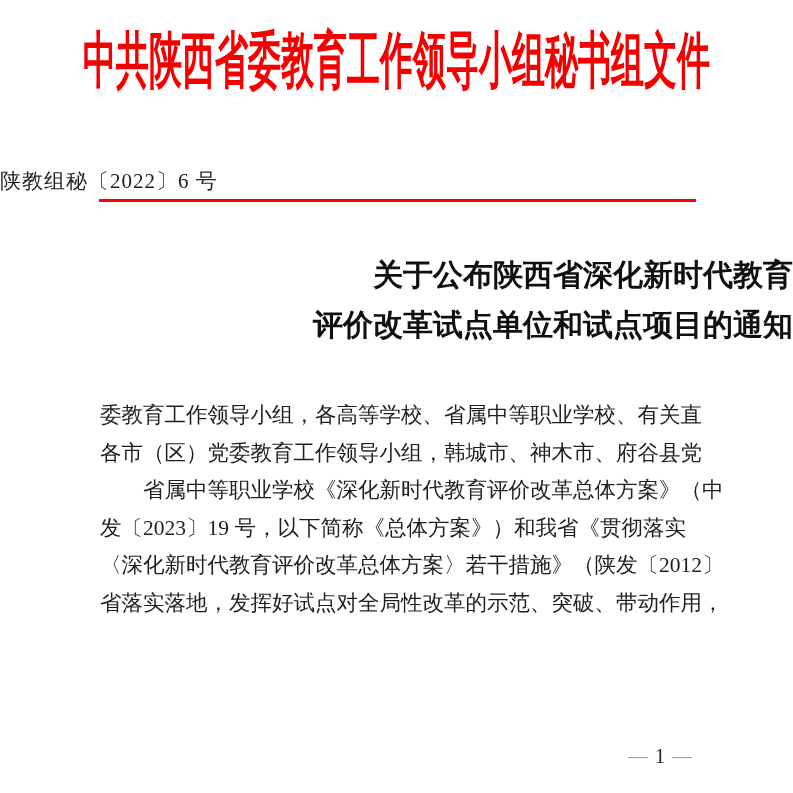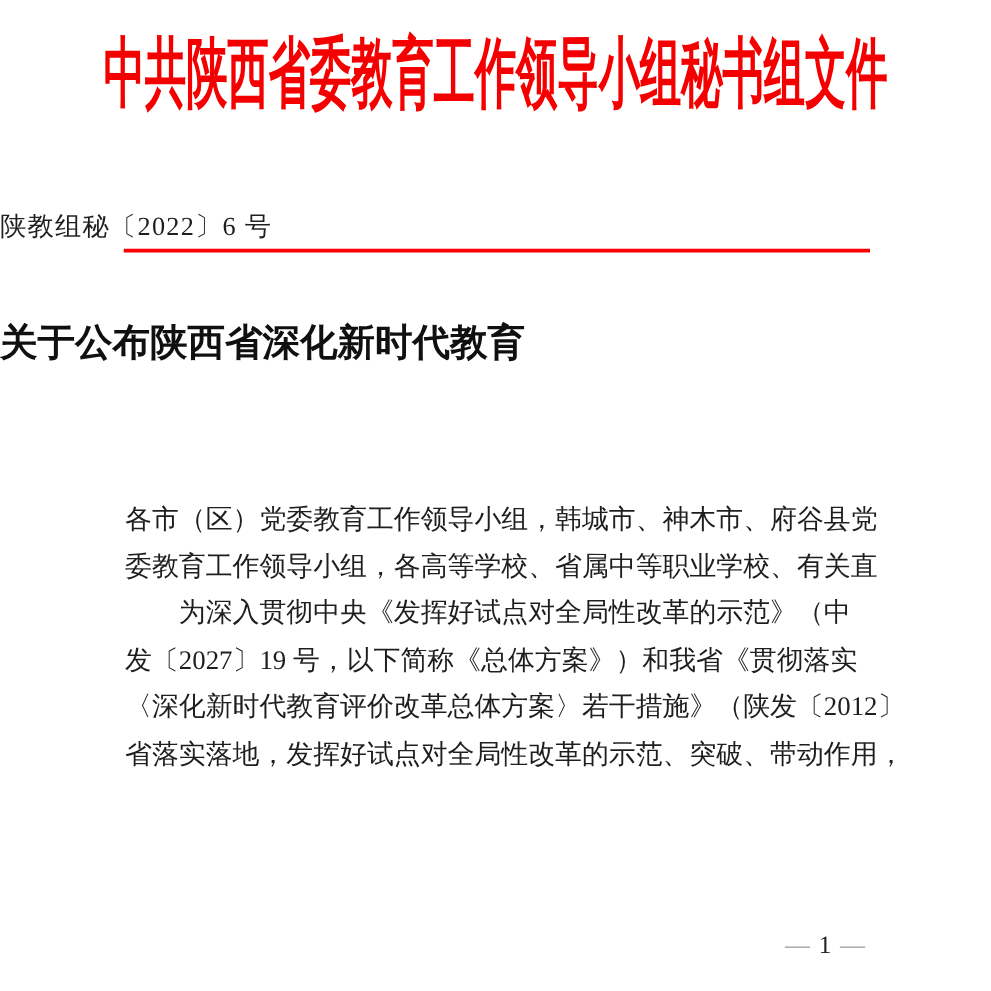--- a/index.html
+++ b/index.html
@@ -46,21 +46,21 @@
     left: 99px;
     width: 597px;
     height: 3px;
     background: #fe0000;
   }
   .doc-title {
     position: absolute;
     top: 250px;
     left: 0;
     width: 100%;
-    text-align: left;
+    text-align: right;
     font-size: 30px;
     line-height: 50px;
     font-weight: bold;
     color: #101010;
     white-space: nowrap;
   }
   .body-text {
     position: absolute;
     top: 397px;
     left: 100px;
@@ -100,27 +100,28 @@
   <div class="letterhead">
     <span class="stretch">中共陕西省委教育工作领导小组秘书组文件</span>
   </div>
 
   <div class="doc-number">陕教组秘〔2022〕6 号</div>
 
   <div class="red-rule"></div>
 
   <div class="doc-title">
     <div>关于公布陕西省深化新时代教育</div>
+    <div>评价改革试点单位和试点项目的通知</div>
   </div>
 
   <div class="body-text">
+    <div class="line">委教育工作领导小组，各高等学校、省属中等职业学校、有关直</div>
     <div class="line">各市（区）党委教育工作领导小组，韩城市、神木市、府谷县党</div>
-    <div class="line">委教育工作领导小组，各高等学校、省属中等职业学校、有关直</div>
-    <div class="line indent">为深入贯彻中央《发挥好试点对全局性改革的示范》（中</div>
-    <div class="line">发〔2027〕19 号，以下简称《总体方案》）和我省《贯彻落实</div>
+    <div class="line indent">省属中等职业学校《深化新时代教育评价改革总体方案》（中</div>
+    <div class="line">发〔2023〕19 号，以下简称《总体方案》）和我省《贯彻落实</div>
     <div class="line">〈深化新时代教育评价改革总体方案〉若干措施》（陕发〔2012〕</div>
     <div class="line">省落实落地，发挥好试点对全局性改革的示范、突破、带动作用，</div>
   </div>
 
   <div class="footer">
     <span class="dash">—</span><span class="num">1</span><span class="dash">—</span>
   </div>
 
 </div>
 

